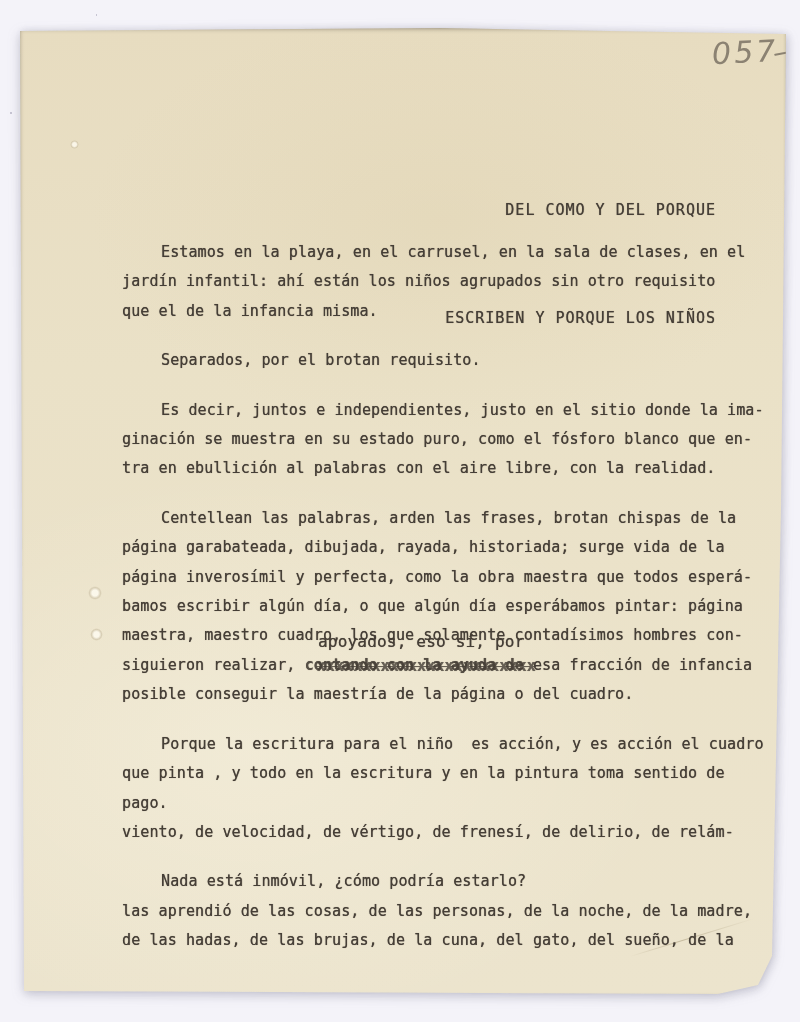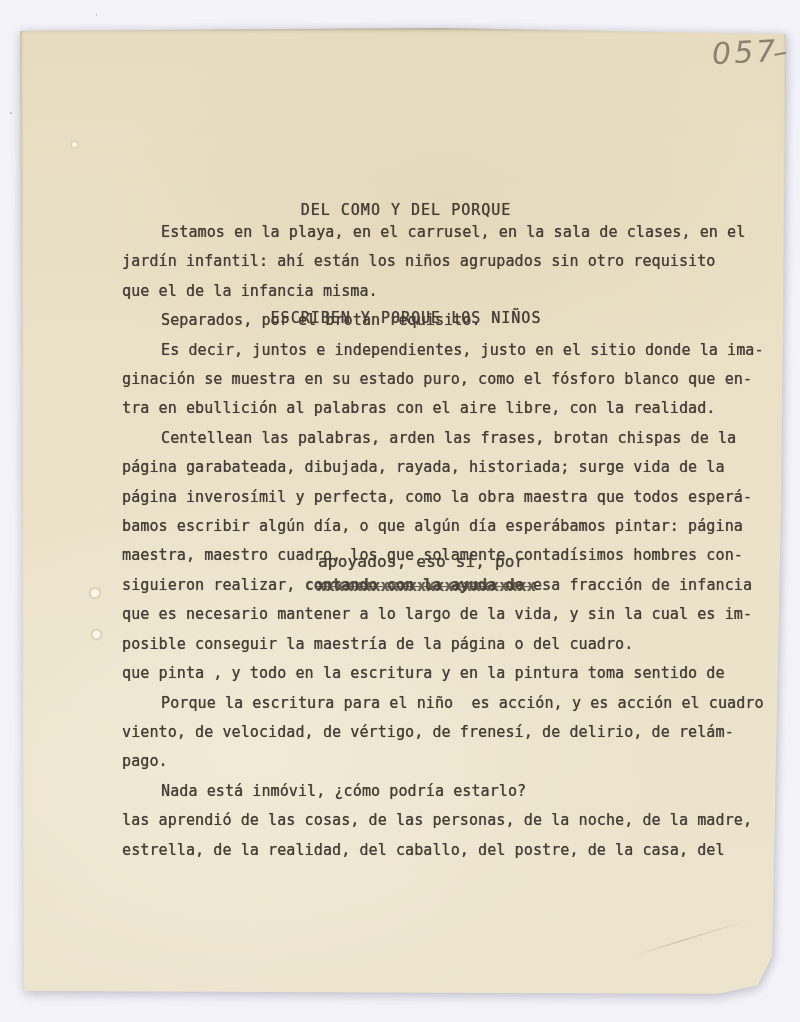--- a/index.html
+++ b/index.html
@@ -47,30 +47,30 @@
     position:absolute;left:62px;top:20px;width:15px;height:2px;
     background:var(--pencil);transform:rotate(-8deg);border-radius:1px;
   }
 
   .typed{
     position:absolute;left:102px;top:0;width:648px;
     color:var(--ink);
     text-shadow:0 0 0.7px rgba(70,62,54,.75), 0.4px 0.4px 0 rgba(70,62,54,.25);
   }
   .title-block{
-    position:absolute;top:92px;left:0;width:620px;text-align:center;
+    position:absolute;top:92px;left:0;width:620px;text-align:right;
     transform:translateX(-26px);
     font-size:15px;line-height:36px;letter-spacing:1px;white-space:pre;
   }
   .lines{
     position:absolute;top:190px;left:0;width:648px;
     font-size:15px;line-height:29.4px;letter-spacing:.1px;
   }
   .line{white-space:pre;position:relative;}
-  .line.indent{padding-left:39px;}
+  .line.indent{padding-left:39px;margin-top:20px;}
   .struck-wrap{position:relative;display:inline-block;text-align:right;}
   .struck-text{font-weight:bold;opacity:.9;}
   .overtype{
     position:absolute;left:12px;top:1px;font-weight:bold;opacity:.8;
     text-decoration:line-through;
   }
   .insertion{
     position:absolute;left:196px;top:-16px;
     font-size:16px;letter-spacing:.2px;line-height:14px;
   }
@@ -108,26 +108,25 @@
           <div class="line indent">Separados, por el brotan requisito.</div>
           <div class="line indent">Es decir, juntos e independientes, justo en el sitio donde la ima-</div>
           <div class="line">ginación se muestra en su estado puro, como el fósforo blanco que en-</div>
           <div class="line">tra en ebullición al palabras con el aire libre, con la realidad.</div>
           <div class="line indent">Centellean las palabras, arden las frases, brotan chispas de la</div>
           <div class="line">página garabateada, dibujada, rayada, historiada; surge vida de la</div>
           <div class="line">página inverosímil y perfecta, como la obra maestra que todos esperá-</div>
           <div class="line">bamos escribir algún día, o que algún día esperábamos pintar: página</div>
           <div class="line">maestra, maestro cuadro, los que solamente contadísimos hombres con-</div>
           <div class="line"><span>siguieron realizar, </span><span class="struck-wrap"><span class="struck-text">contando con la ayuda de</span><span class="overtype">xxxxxxxxxxxxxxxxxxxxxxxx</span></span><span> esa fracción de infancia</span><span class="insertion">apoyados, eso sí, por</span></div>
-          <div class="line">que es necesario mantener a lo largo de la vida, y sin la cual es im-</div>
           <div class="line">posible conseguir la maestría de la página o del cuadro.</div>
+          <div class="line indent">Porque la escritura para el niño  es acción, y es acción el cuadro</div>
           <div class="line">que pinta , y todo en la escritura y en la pintura toma sentido de</div>
-          <div class="line indent">Porque la escritura para el niño  es acción, y es acción el cuadro</div>
+          <div class="line">pago.</div>
           <div class="line">viento, de velocidad, de vértigo, de frenesí, de delirio, de relám-</div>
-          <div class="line">pago.</div>
           <div class="line indent">Nada está inmóvil, ¿cómo podría estarlo?</div>
           <div class="line">las aprendió de las cosas, de las personas, de la noche, de la madre,</div>
-          <div class="line">estrella, de la realidad, del caballo, del postre, de la casa, del</div>
+          <div class="line">de las hadas, de las brujas, de la cuna, del gato, del sueño, de la</div>
         </div>
     </div>
 
   </div>
 </div>
 
 </body></html>

